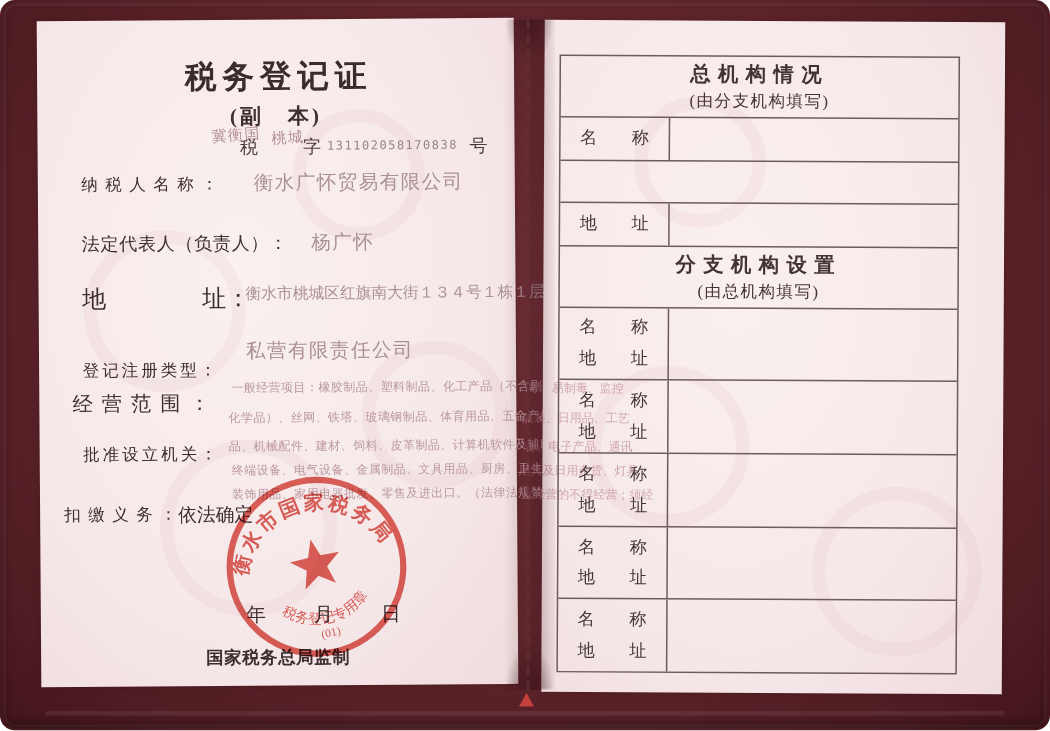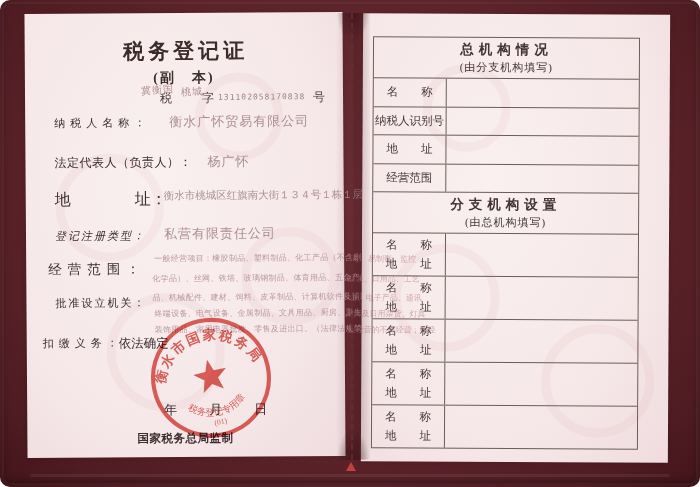--- a/index.html
+++ b/index.html
@@ -101,21 +101,21 @@
 
     <span class="abs flabel" style="left:29px;top:102px;letter-spacing:5px;">纳税人名称：</span>
     <span class="abs fvalue" style="left:144px;top:100px;">衡水广怀贸易有限公司</span>
 
     <span class="abs flabel" style="left:29px;top:141px;font-size:12px;letter-spacing:0.5px;">法定代表人（负责人）：</span>
     <span class="abs fvalue" style="left:182px;top:140px;">杨广怀</span>
 
     <span class="abs flabel" style="left:29px;top:176px;font-size:16px;">地　　　　址：</span>
     <span class="abs fvalue" style="left:138px;top:176px;font-size:10.5px;letter-spacing:0;">衡水市桃城区红旗南大街１３４号１栋１层</span>
 
-    <span class="abs flabel" style="left:29px;top:215px;letter-spacing:2px;font-style:italic;">登记注册类型：</span>
+    <span class="abs flabel" style="left:29px;top:226px;letter-spacing:2px;">登记注册类型：</span>
     <span class="abs fvalue" style="left:138px;top:212px;">私营有限责任公司</span>
 
     <span class="abs flabel" style="left:22px;top:247px;font-size:13.5px;letter-spacing:6px;">经营范围：</span>
     <span class="abs scope-line" style="left:128px;top:240px;">一般经营项目：橡胶制品、塑料制品、化工产品（不含剧</span>
     <span class="abs scope-line" style="left:126px;top:260px;">化学品）、丝网、铁塔、玻璃钢制品、体育用品、五金产品、</span>
     <span class="abs scope-line" style="left:126px;top:279px;">品、机械配件、建材、饲料、皮革制品、计算机软件及辅助设</span>
     <span class="abs scope-line" style="left:128px;top:295px;">终端设备、电气设备、金属制品、文具用品、厨房、卫生间</span>
     <span class="abs scope-line" style="left:128px;top:311px;">装饰用品、家用电器批发、零售及进出口。（法律法规禁</span>
 
     <span class="abs flabel" style="left:29px;top:282px;letter-spacing:2px;">批准设立机关：</span>
@@ -157,29 +157,24 @@
     <div class="rtable">
       <div class="th th1">
         <span class="t-title">总机构情况</span>
         <span class="t-sub">(由分支机构填写)</span>
       </div>
       <div class="trow">
         <div class="tlab">名　　称</div>
         <div class="tval"></div>
       </div>
       <div class="trow">
-        <div class="tlab">纳税人识别号</div>
         <div class="tval"></div>
       </div>
       <div class="trow">
         <div class="tlab">地　　址</div>
-        <div class="tval"></div>
-      </div>
-      <div class="trow">
-        <div class="tlab">经营范围</div>
         <div class="tval"></div>
       </div>
       <div class="th th2">
         <span class="t-title">分支机构设置</span>
         <span class="t-sub">(由总机构填写)</span>
       </div>
       <div class="tpair">
         <div class="tlab">
           <span>名　　称</span>
           <span>地　　址</span>

